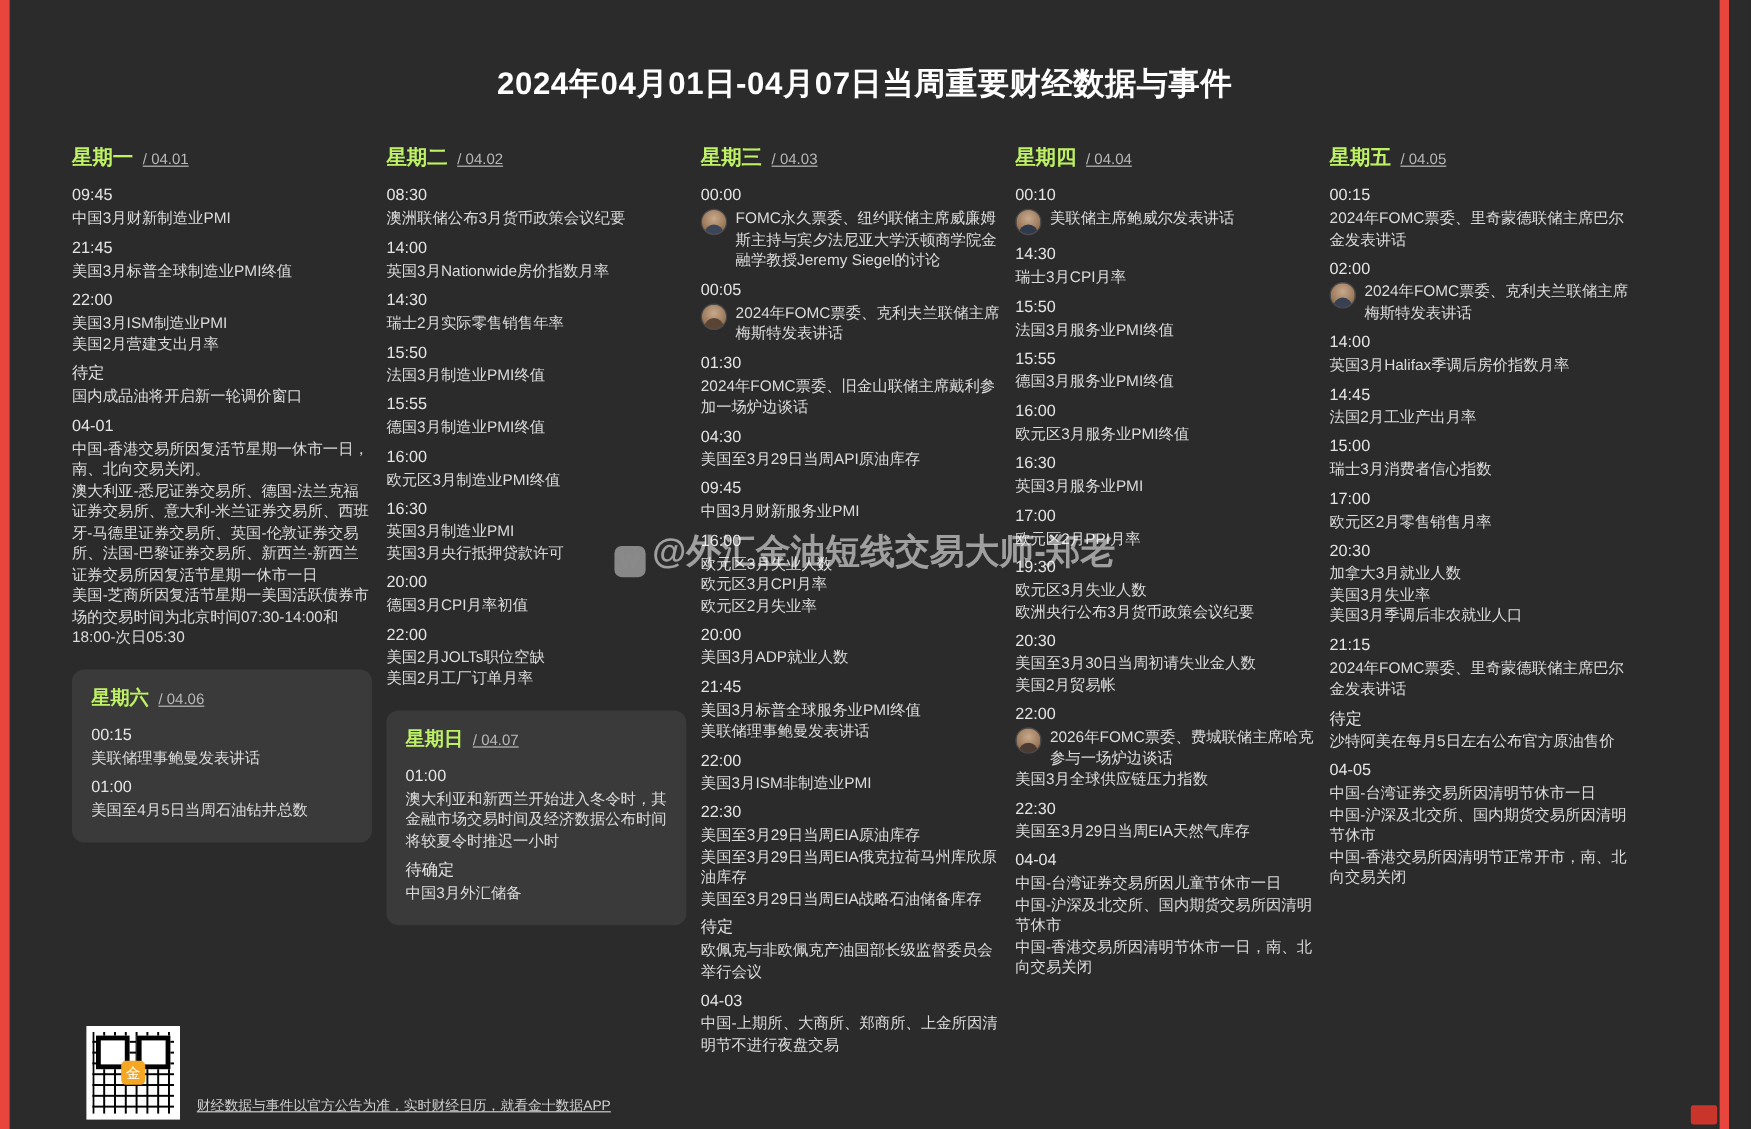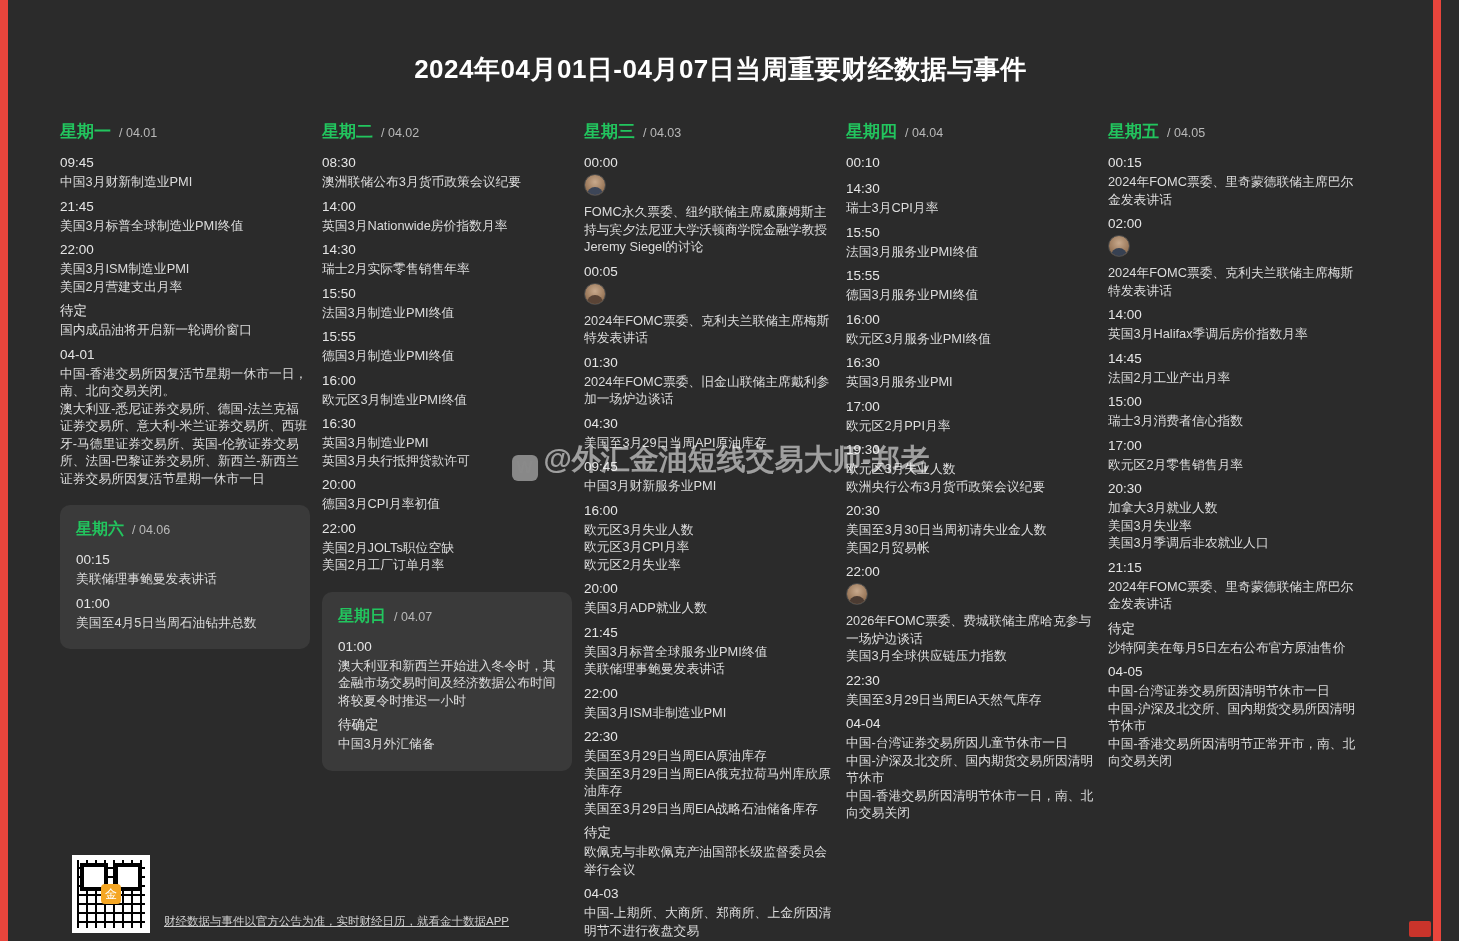--- a/index.html
+++ b/index.html
@@ -51,45 +51,45 @@
     width: 250px;
     flex: 0 0 250px;
   }
   .day-head {
     display: flex;
     align-items: baseline;
     gap: 8px;
     margin-bottom: 10px;
   }
   .day-name {
-    color: #22c55e;
+    color: #bef264;
     font-size: 17px;
     font-weight: bold;
   }
   .day-date {
     color: #b9b9b9;
     font-size: 12.5px;
+    text-decoration: underline;
   }
   .time {
     color: #e5e5e5;
     font-size: 13.5px;
     line-height: 20px;
     margin-top: 6px;
   }
   .ev {
     color: #dcdcdc;
     font-size: 12.8px;
     line-height: 17.5px;
     margin: 0;
   }
   .ev.withface {
     display: flex;
     gap: 7px;
     align-items: flex-start;
-    flex-direction: column;
   }
   .face {
     flex: 0 0 22px;
     width: 22px;
     height: 22px;
     border-radius: 50%;
     background: radial-gradient(circle at 50% 35%, #c8a98c 0%, #9c7a5c 60%, #6c5540 100%);
     border: 1px solid #4a4a4a;
     margin-top: 1px;
     position: relative;
@@ -226,20 +226,21 @@
         <div class="time">21:45</div>
         <div class="ev">美国3月标普全球制造业PMI终值</div>
         <div class="time">22:00</div>
         <div class="ev">美国3月ISM制造业PMI</div>
         <div class="ev">美国2月营建支出月率</div>
         <div class="time">待定</div>
         <div class="ev">国内成品油将开启新一轮调价窗口</div>
         <div class="time">04-01</div>
         <div class="ev">中国-香港交易所因复活节星期一休市一日，南、北向交易关闭。</div>
         <div class="ev">澳大利亚-悉尼证券交易所、德国-法兰克福证券交易所、意大利-米兰证券交易所、西班牙-马德里证券交易所、英国-伦敦证券交易所、法国-巴黎证券交易所、新西兰-新西兰证券交易所因复活节星期一休市一日</div>
+        <div class="ev">美国-芝商所因复活节星期一美国活跃债券市场的交易时间为北京时间07:30-14:00和18:00-次日05:30</div>
         <div class="card">
           <div class="day-head">
             <span class="day-name">星期六</span>
             <span class="day-date">/ 04.06</span>
           </div>
           <div class="time">00:15</div>
           <div class="ev">美联储理事鲍曼发表讲话</div>
           <div class="time">01:00</div>
           <div class="ev">美国至4月5日当周石油钻井总数</div>
         </div>
@@ -320,20 +321,24 @@
         <div class="ev">欧佩克与非欧佩克产油国部长级监督委员会举行会议</div>
         <div class="time">04-03</div>
         <div class="ev">中国-上期所、大商所、郑商所、上金所因清明节不进行夜盘交易</div>
       </div>
       <div class="col">
         <div class="day-head">
           <span class="day-name">星期四</span>
           <span class="day-date">/ 04.04</span>
         </div>
         <div class="time">00:10</div>
+        <div class="ev withface">
+          <span class="face f3"></span>
+          <span class="facetext">美联储主席鲍威尔发表讲话</span>
+        </div>
         <div class="time">14:30</div>
         <div class="ev">瑞士3月CPI月率</div>
         <div class="time">15:50</div>
         <div class="ev">法国3月服务业PMI终值</div>
         <div class="time">15:55</div>
         <div class="ev">德国3月服务业PMI终值</div>
         <div class="time">16:00</div>
         <div class="ev">欧元区3月服务业PMI终值</div>
         <div class="time">16:30</div>
         <div class="ev">英国3月服务业PMI</div>

